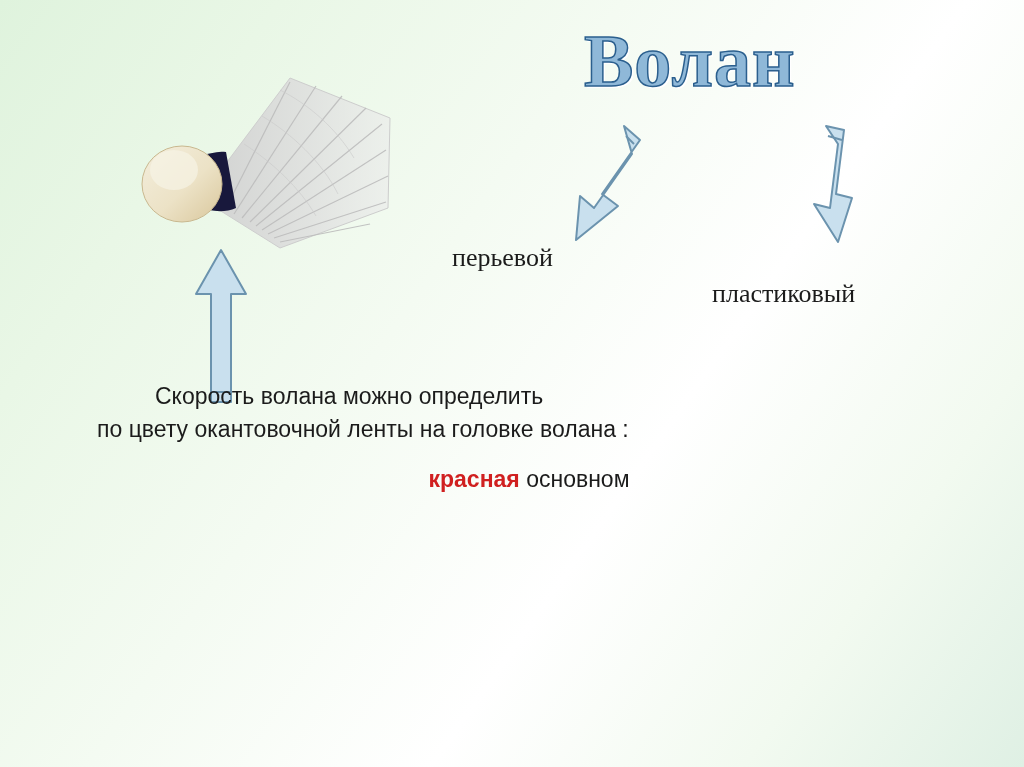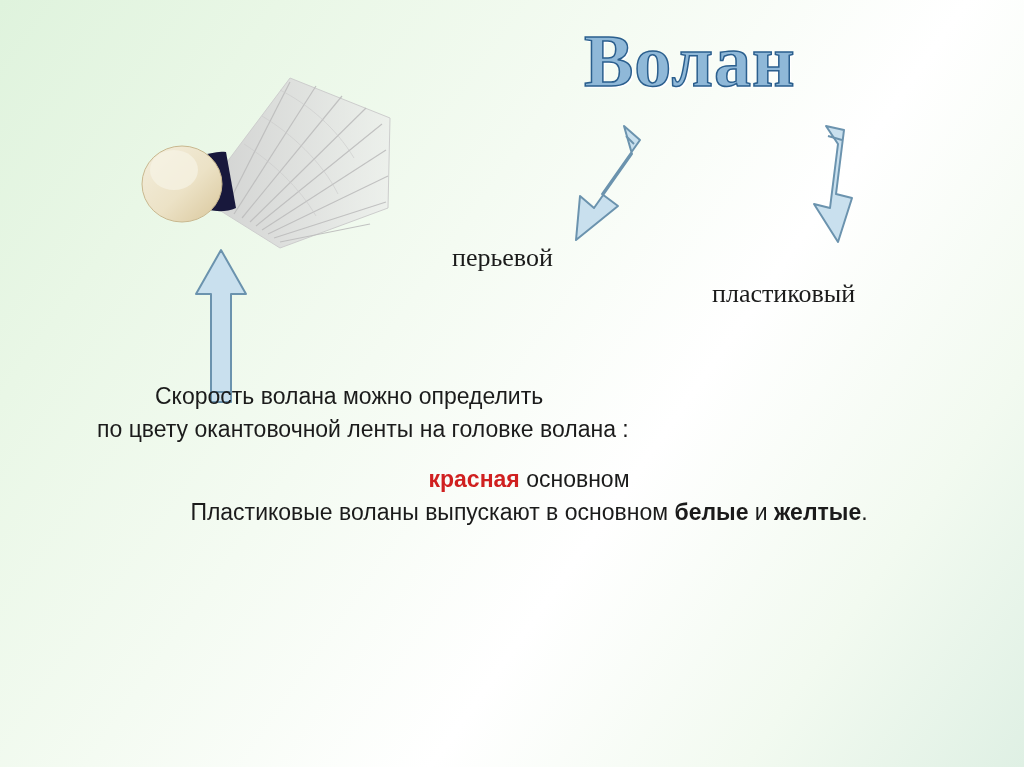--- a/index.html
+++ b/index.html
@@ -159,18 +159,15 @@
     <div class="line line-l2">по цвету окантовочной ленты на головке волана :</div>
     <div class="spacer"></div>
 
 
 
     <div class="line line-center">
       <span class="red">красная</span>
       <span>основном</span>
     </div>
 
-    <div class="line line-center">
-      <span>Пластиковые воланы выпускают в основном </span><span class="bold">белые</span><span> и </span><span class="bold">желтые</span><span>.</span>
-    </div>
   </div>
 
 </div>
 
 </body></html>

